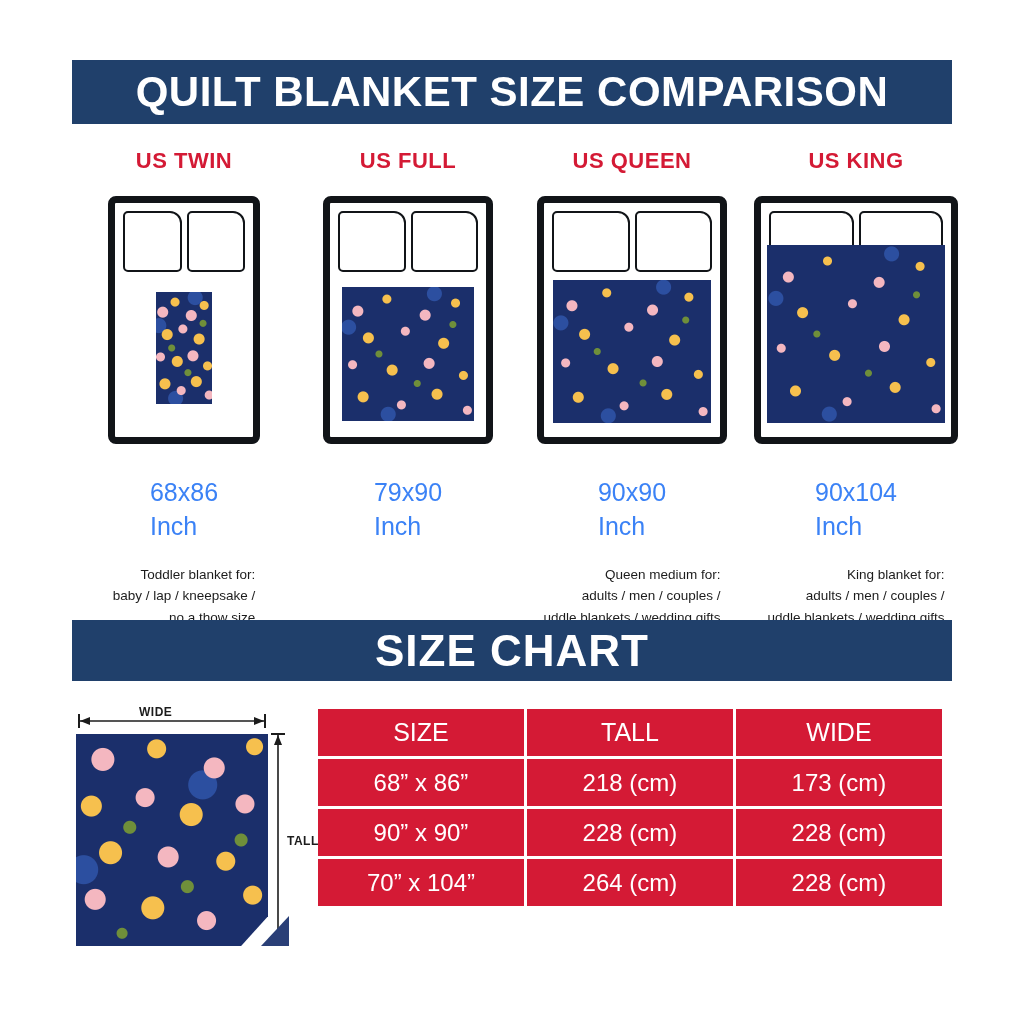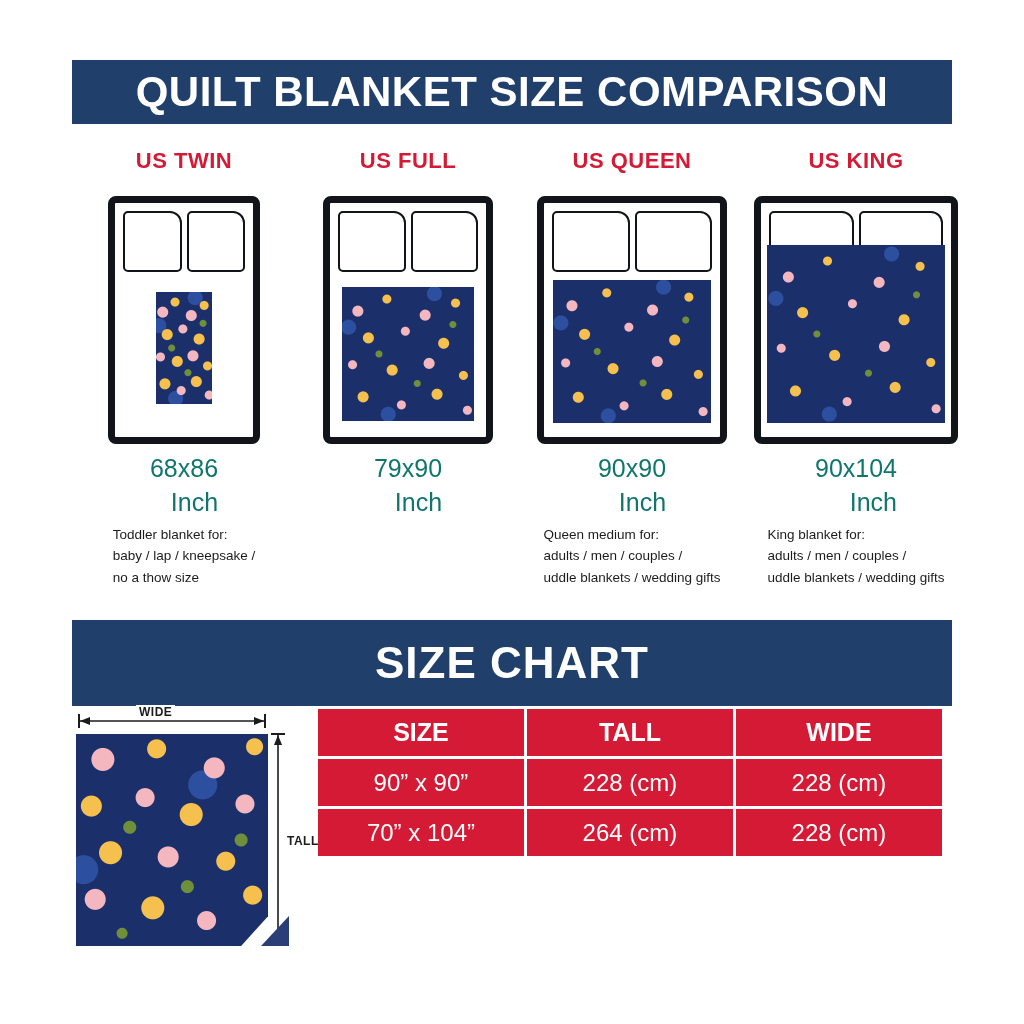--- a/index.html
+++ b/index.html
@@ -102,39 +102,39 @@
       radial-gradient(circle at 28% 50%, #6f8f3a 0 3px, transparent 4px),
       radial-gradient(circle at 57% 72%, #6f8f3a 0 3px, transparent 4px),
       radial-gradient(circle at 84% 28%, #6f8f3a 0 3px, transparent 4px),
       radial-gradient(circle at 5% 30%, #2c4fa0 0 7px, transparent 8px),
       radial-gradient(circle at 70% 5%, #2c4fa0 0 7px, transparent 8px),
       radial-gradient(circle at 35% 95%, #2c4fa0 0 7px, transparent 8px);
     background-size: 100% 100%;
   }
 
   .dims {
-    margin-top: 8px;
+    margin-top: 32px;
     font-size: 25px;
-    color: #0f766e;
-    text-align: right;
+    color: #3b82f6;
+    text-align: left;
     line-height: 1.35;
   }
   .desc {
-    margin-top: 4px;
+    margin-top: 20px;
     font-size: 13.5px;
     color: #1c1c1c;
-    text-align: left;
+    text-align: right;
     line-height: 1.6;
   }
 
   
   .banner2 {
     position: absolute;
     left: 72px; top: 620px;
-    width: 880px; height: 86px;
+    width: 880px; height: 61px;
     background: #20406b;
     display: flex; align-items: center; justify-content: center;
   }
   .banner2-title {
     color: #ffffff;
     font-size: 44px;
     font-weight: bold;
     letter-spacing: 1px;
     text-transform: uppercase;
   }
@@ -211,21 +211,21 @@
     width: 630px;
     border-collapse: separate;
     border-spacing: 3px;
   }
   .size-table th, .size-table td {
     background: #d41a35;
     color: #ffffff;
     text-align: center;
     font-size: 25px;
     height: 47px;
-    font-weight: bold;
+    font-weight: normal;
     border: 0;
   }
   .size-table td {
     font-weight: normal;
     font-size: 24px;
   }
   .size-table th:nth-child(1), .size-table td:nth-child(1) { width: 208px; }
   .size-table th:nth-child(2), .size-table td:nth-child(2) { width: 208px; }
   .size-table th:nth-child(3), .size-table td:nth-child(3) { width: 208px; }
 </style>
@@ -349,20 +349,25 @@
 
   <table class="size-table">
     <thead>
       <tr id="thead-row">
           <th>SIZE</th>
           <th>TALL</th>
           <th>WIDE</th>
         </tr>
     </thead>
     <tbody id="tbody">
+        <tr>
+          <td>68” x 86”</td>
+          <td>218 (cm)</td>
+          <td>173 (cm)</td>
+        </tr>
         <tr>
           <td>90” x 90”</td>
           <td>228 (cm)</td>
           <td>228 (cm)</td>
         </tr>
         <tr>
           <td>70” x 104”</td>
           <td>264 (cm)</td>
           <td>228 (cm)</td>
         </tr>

